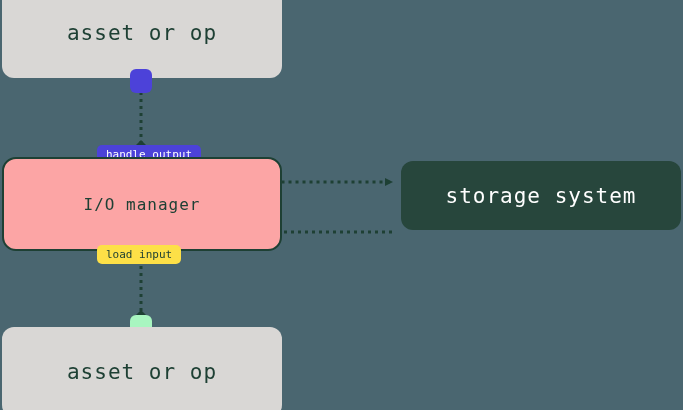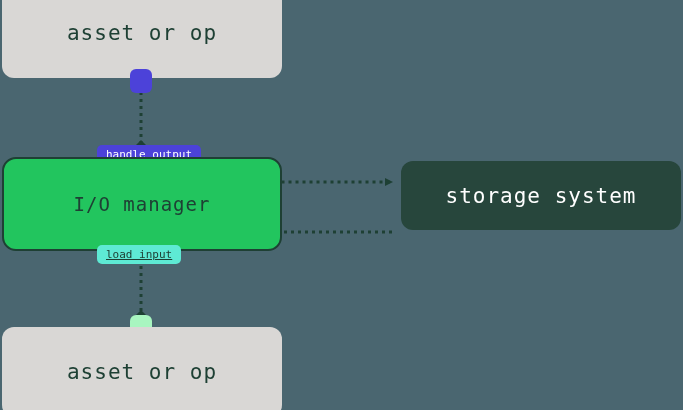--- a/index.html
+++ b/index.html
@@ -24,25 +24,25 @@
     box-sizing: border-box;
   }
   .node-asset {
     background: #d9d7d5;
     border-radius: 12px;
     color: #1e4034;
     font-size: 21px;
     letter-spacing: 1px;
   }
   .node-iomanager {
-    background: #22c55e;
+    background: #fca5a5;
     border: 2px solid #1e4034;
     border-radius: 14px;
     color: #1e4034;
-    font-size: 19px;
+    font-size: 16px;
     letter-spacing: 1px;
   }
   .node-storage {
     background: #27463c;
     border-radius: 12px;
     color: #ffffff;
     font-size: 21px;
     letter-spacing: 1px;
   }
   .edge-svg {
@@ -69,28 +69,27 @@
     position: absolute;
     display: flex;
     align-items: center;
     justify-content: center;
     border-radius: 5px;
     font-size: 11px;
     height: 19px;
     padding: 0 9px;
     white-space: nowrap;
     box-sizing: border-box;
-    text-decoration: underline;
   }
   .label-output {
     background: #4c42d9;
     color: #ffffff;
   }
   .label-input {
-    background: #5eead4;
+    background: #fde047;
     color: #1e4034;
   }
 </style>
 </head>
 <body>
 
 <div id="canvas">
 
   <svg class="edge-svg" viewBox="0 0 683 410" xmlns="http://www.w3.org/2000/svg">
     <defs>

